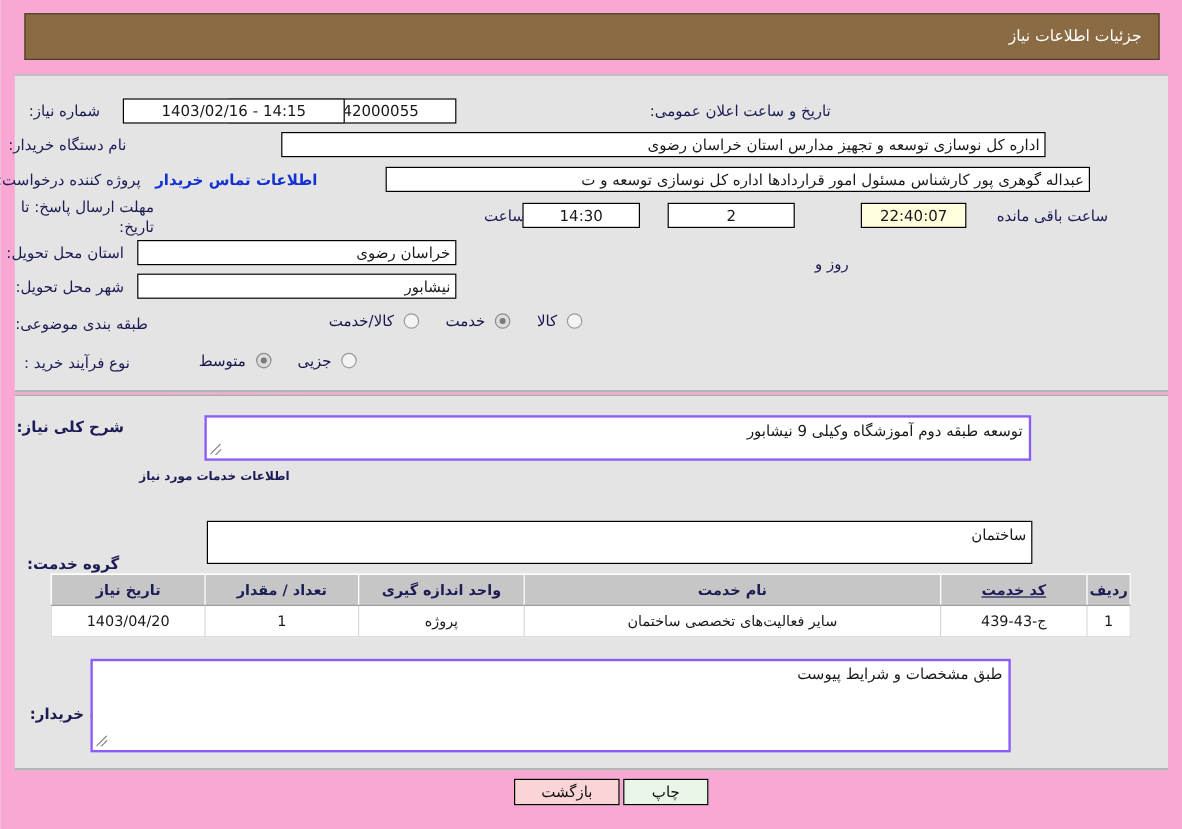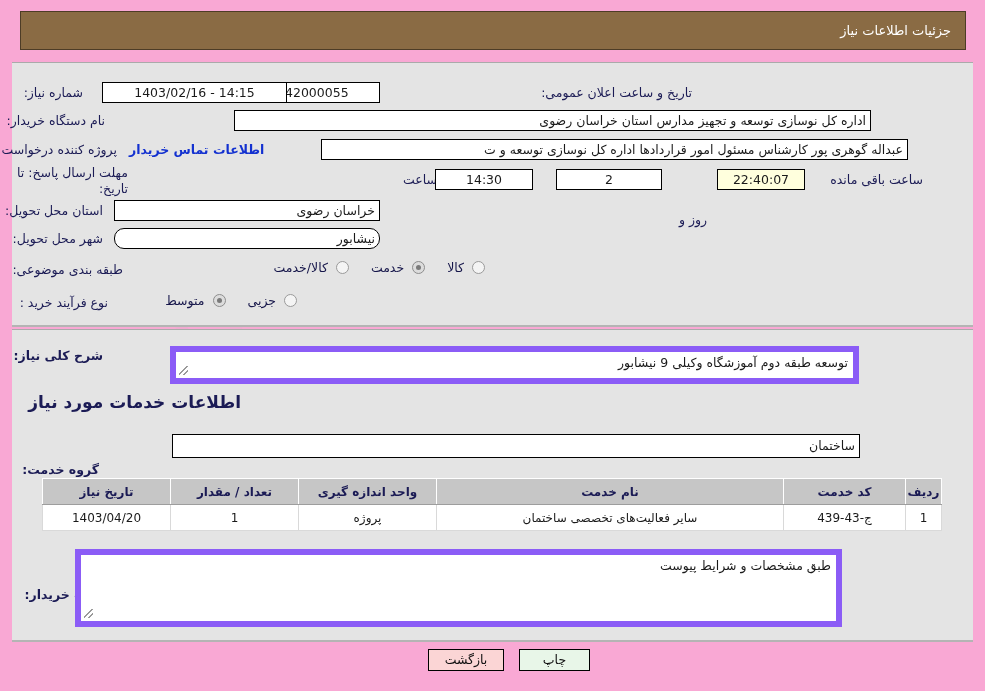--- a/index.html
+++ b/index.html
@@ -113,21 +113,21 @@
     width: 5px; height: 5px;
     border-radius: 50%;
     background: #7a7a7a;
   }
   .radio-lbl { font-size: 12.5px; color: #16164a; margin-right: 4px; }
   .radio-group { display: inline-block; margin-left: 18px; }
 
   
   .ta {
     background: #ffffff;
-    border: 6px solid #8b5cf6;
+    border: 2px solid #8b5cf6;
     font-size: 12.5px;
     color: #1a1a1a;
     padding: 3px 5px 0 5px;
     text-align: right;
     position: relative;
     overflow: hidden;
   }
   .ta::after {
     content: "";
     position: absolute;
@@ -135,21 +135,21 @@
     width: 9px; height: 9px;
     background:
       linear-gradient(135deg, transparent 0 42%, #9a9a9a 42% 52%, transparent 52% 100%),
       linear-gradient(135deg, transparent 0 68%, #9a9a9a 68% 78%, transparent 78% 100%);
   }
 
   
   .section-title {
     position: absolute;
     z-index: 3;
-    font-size: 17px;
+    font-size: 10px;
     font-weight: bold;
     color: #1b1b55;
     margin-left: 28px;
   }
 
   
   .tbl-wrap {
     position: absolute;
     left: 42px; top: 478px;
     width: 900px;
@@ -238,21 +238,21 @@
   <div class="frm box center" style="right:452px; top:169px; width:98px;">14:30</div>
   <div class="frm box center" style="right:323px; top:169px; width:106px;">2</div>
   <div class="frm lbl" style="right:278px; top:172px; width:40px;margin-top:40px;">روز و</div>
   <div class="frm box timer" style="right:180px; top:169px; width:88px;">22:40:07</div>
   <div class="frm lbl" style="right:62px; top:172px; width:112px;">ساعت باقی مانده</div>
 
   <div class="frm lbl" style="right:882px; top:203px; width:100px;">استان محل تحویل:</div>
   <div class="frm box right" style="right:605px; top:200px; width:266px;">خراسان رضوی</div>
 
   <div class="frm lbl" style="right:882px; top:231px; width:100px;">شهر محل تحویل:</div>
-  <div class="frm box right" style="right:605px; top:228px; width:266px;border-radius:10px;">نیشابور</div>
+  <div class="frm box right" style="right:605px; top:228px; width:266px;">نیشابور</div>
 
   <div class="frm lbl" style="right:862px; top:262px; width:120px;">طبقه بندی موضوعی:</div>
   <div class="frm" style="right:500px; top:260px;">
     <span class="radio-group">
       <span class="radio"></span>
       <span class="radio-lbl">کالا</span>
     </span>
     <span class="radio-group">
       <span class="radio on"></span>
       <span class="radio-lbl">خدمت</span>
@@ -276,28 +276,28 @@
   </div>
 
   <div class="frm lbl lbl-b" style="right:882px; top:348px; width:100px;">شرح کلی نیاز:</div>
   <div class="ta" style="position:absolute; z-index:3; left:170px; top:346px; width:689px; height:38px;">
     <span>توسعه طبقه دوم آموزشگاه وکیلی 9 نیشابور</span>
   </div>
 
   <div class="section-title" style="right:744px; top:392px;">اطلاعات خدمات مورد نیاز</div>
 
   <div class="frm lbl lbl-b" style="right:886px; top:462px; width:96px;">گروه خدمت:</div>
-  <div class="frm box right" style="left:172px; top:434px; width:688px; height:24px; line-height:22px;">ساختمان</div>
+  <div class="frm box right" style="left:172px; top:434px; width:688px; height:36px; line-height:22px;">ساختمان</div>
 
   <div class="tbl-wrap">
     <table class="grid">
       <thead>
         <tr>
           <th style="width:36px;">ردیف</th>
-          <th style="width:122px;">کد خدمت</th>
+          <th style="width:122px;text-decoration:underline;">کد خدمت</th>
           <th>نام خدمت</th>
           <th style="width:138px;">واحد اندازه گیری</th>
           <th style="width:128px;">تعداد / مقدار</th>
           <th style="width:128px;">تاریخ نیاز</th>
         </tr>
       </thead>
       <tbody>
         <tr>
           <td>1</td>
           <td>ج-43-439</td>
@@ -309,15 +309,15 @@
       </tbody>
     </table>
   </div>
 
   <div class="frm lbl lbl-b" style="right:855px; top:587px; width:127px;">توضیحات خریدار:</div>
   <div class="ta" style="position:absolute; z-index:3; left:75px; top:549px; width:767px; height:78px;">
     <span>طبق مشخصات و شرایط پیوست</span>
   </div>
 
   <div class="btn btn-print" style="left:519px; top:649px; width:71px;">چاپ</div>
-  <div class="btn btn-back" style="left:428px; top:649px; width:76px;">بازگشت</div>
+  <div class="btn btn-back" style="left:428px; top:649px; width:88px;">بازگشت</div>
 
 </div>
 
 </body></html>

